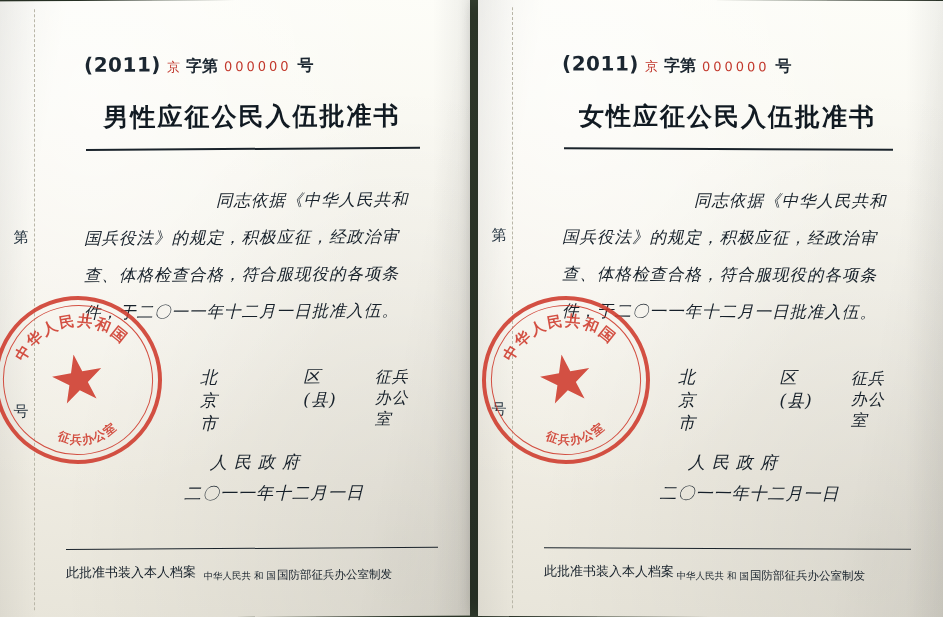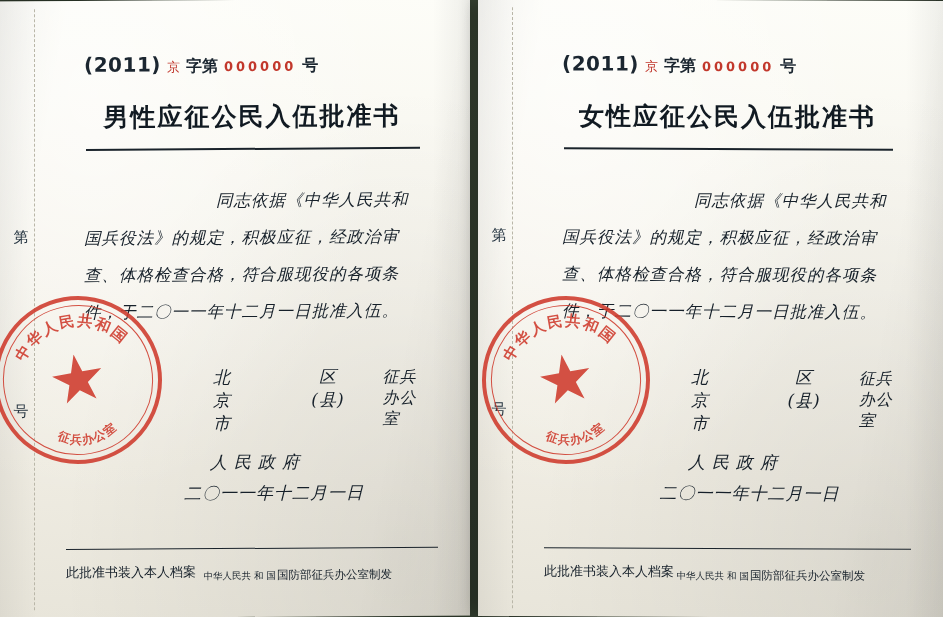--- a/index.html
+++ b/index.html
@@ -105,21 +105,20 @@
     font-size: 13px;
   }
   .numline .zi {
     font-weight: 700;
     font-size: 16px;
   }
   .numline .zeros {
     color: #c2382c;
     letter-spacing: 3px;
     font-size: 13px;
-    font-weight: bold;
   }
   .numline .hao {
     font-weight: 700;
     font-size: 16px;
   }
   
   .title {
     position: absolute;
     top: 100px;
     left: 28px;
@@ -164,22 +163,22 @@
     font-style: italic;
     color: #16202a;
   }
   .sig-row1 {
     display: flex;
     align-items: baseline;
     font-size: 17px;
     letter-spacing: 1px;
     padding-left: 116px;
   }
-  .sig-row1 .city { margin-right: 72px; margin-left: 13px; }
-  .sig-row1 .qu { margin-right: 38px; text-align: center; }
+  .sig-row1 .city { margin-right: 72px; }
+  .sig-row1 .qu { margin-right: 38px; }
   .sig-row1 .office { font-size: 16px; }
   .sig-row2 {
     font-size: 17px;
     letter-spacing: 7px;
     padding-left: 126px;
     margin-top: 16px;
   }
   .date {
     position: absolute;
     top: 482px;

